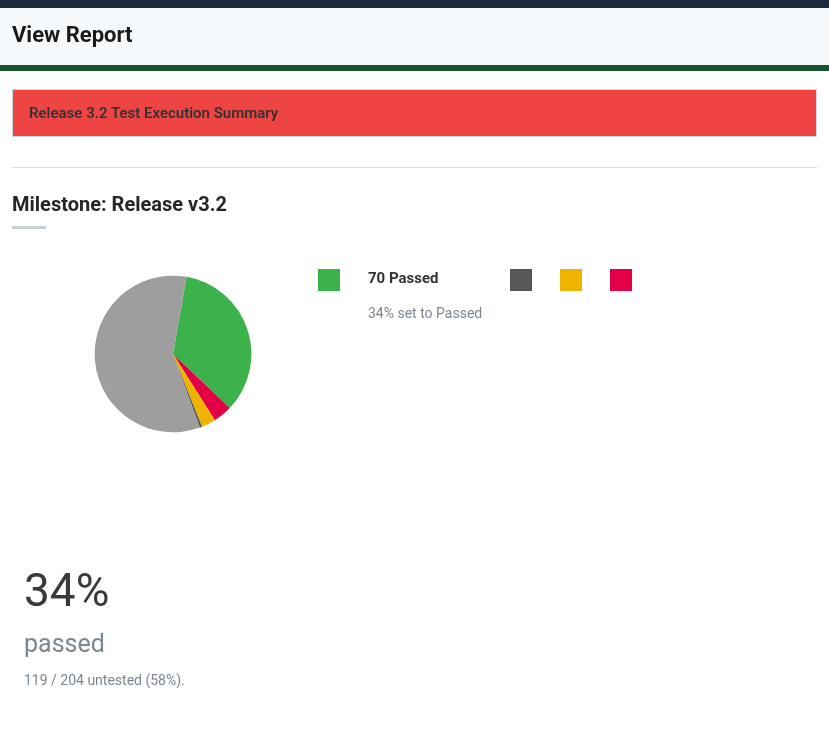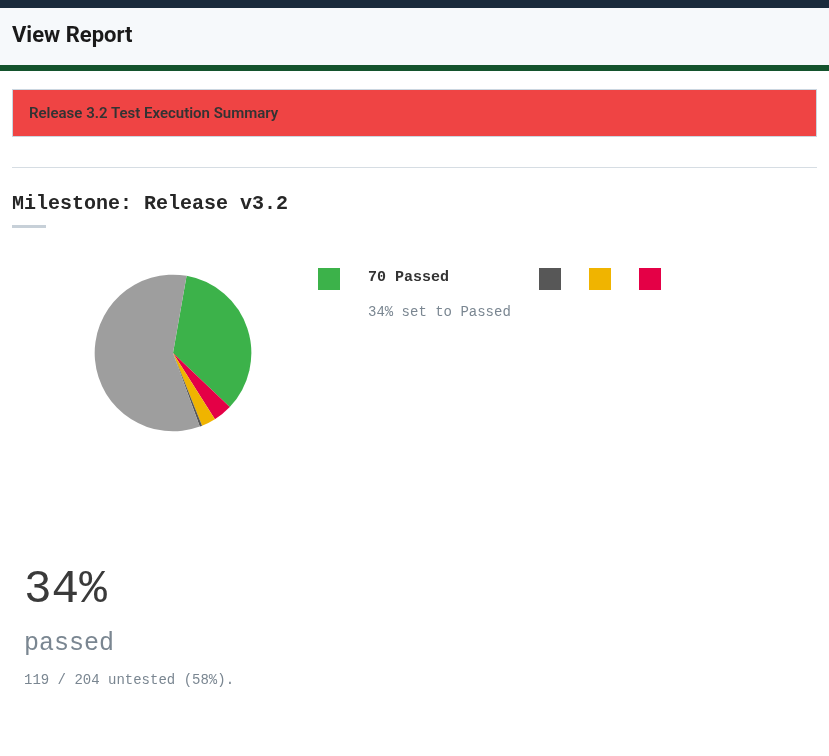--- a/index.html
+++ b/index.html
@@ -35,21 +35,20 @@
     color: #333;
     font-weight: 600;
   }
   .divider {
     margin: 22px 12px 0 12px;
     border: none;
     border-top: 1px solid #d6dde3;
   }
   .milestone-section {
     padding: 24px 12px 0 12px;
-    font-family: Liberation Mono, monospace;
   }
   .milestone-title {
     font-size: 20px;
     font-weight: 700;
     color: #262626;
   }
   .milestone-underline {
     width: 34px;
     height: 3px;
     background: #c7d0d8;

